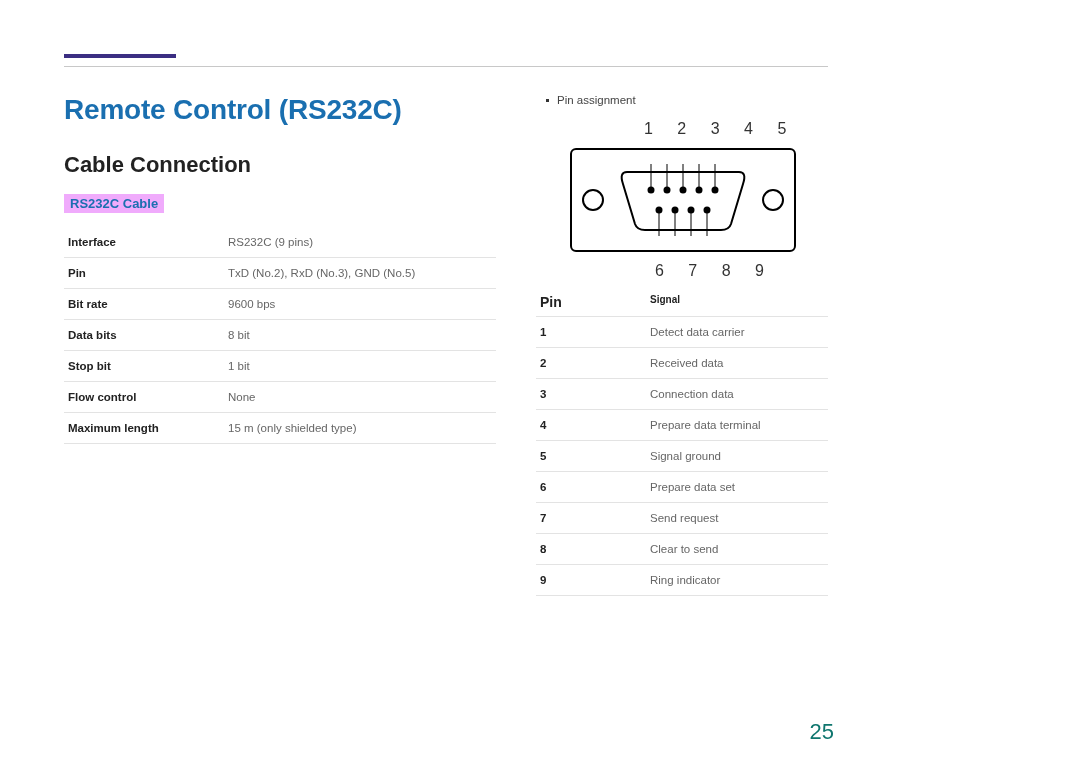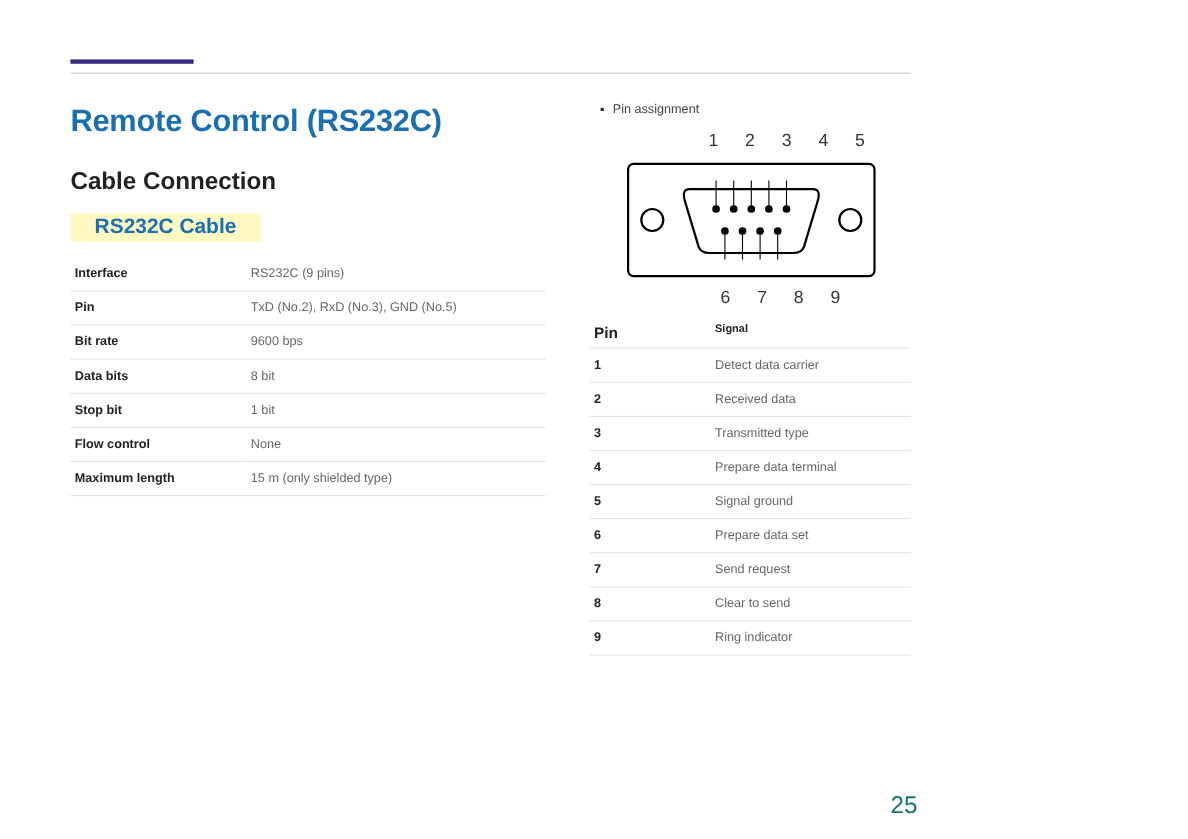--- a/index.html
+++ b/index.html
@@ -6,21 +6,21 @@
   html, body { width: 1080px; height: 763px; background: #fff; font-family: "Segoe UI", "Helvetica Neue", Arial, sans-serif; color: #222; }
   .page { position: relative; width: 878px; height: 763px; padding: 30px 50px 0 50px; }
   .topbar { position: relative; height: 38px; margin-left: 14px; margin-right: 0; }
   .topbar .accent { position: absolute; left: 0; top: 24px; width: 112px; height: 4px; background: #3b2e82; }
   .topbar .rule { position: absolute; left: 0; right: 0; top: 36px; height: 1px; background: #c8c8c8; }
   .columns { display: flex; margin-top: 26px; margin-left: 14px; }
   .col-left { width: 490px; padding-right: 30px; }
   .col-right { flex: 1; padding-left: 10px; }
   .h1 { font-size: 28px; font-weight: 600; color: #1a6fb0; letter-spacing: -0.2px; margin-bottom: 26px; }
   .h2 { font-size: 22px; font-weight: 600; color: #222; margin-bottom: 16px; }
-  .h3 { display: inline-block; font-size: 19px; font-weight: 700; color: #1a6fb0; background: #fef9c3; padding: 2px 22px; margin-bottom: 14px; }
+  .h3 { display: inline-block; font-size: 13px; font-weight: 700; color: #1a6fb0; background: #f0abfc; padding: 2px 6px; margin-bottom: 14px; }
   .spec-table { width: 100%; border-collapse: collapse; }
   .spec-table td { font-size: 11.5px; padding: 9px 4px; border-bottom: 1px solid #e3e3e3; vertical-align: middle; }
   .spec-table td.k { font-weight: 700; width: 160px; }
   .spec-table td.v { color: #666; font-weight: 400; }
   .bullet-row { font-size: 11.5px; color: #444; margin-bottom: 14px; padding-left: 10px; }
   .bullet-row .bdot { display:inline-block; width:3px; height:3px; background:#333; vertical-align:middle; margin-right:8px; }
   
   .diagram { position: relative; width: 290px; height: 160px; margin: 0 0 8px 2px; }
   .numrow { position: absolute; font-size: 16px; color: #333; letter-spacing: 10px; }
   .numrow.top { top: 0; left: 106px; }
@@ -134,21 +134,21 @@
         <div class="sig-row">
             <div class="p">1</div>
             <div class="s">Detect data carrier</div>
           </div>
         <div class="sig-row">
             <div class="p">2</div>
             <div class="s">Received data</div>
           </div>
         <div class="sig-row">
             <div class="p">3</div>
-            <div class="s">Transmitted type</div>
+            <div class="s">Connection data</div>
           </div>
         <div class="sig-row">
             <div class="p">4</div>
             <div class="s">Prepare data terminal</div>
           </div>
         <div class="sig-row">
             <div class="p">5</div>
             <div class="s">Signal ground</div>
           </div>
         <div class="sig-row">

